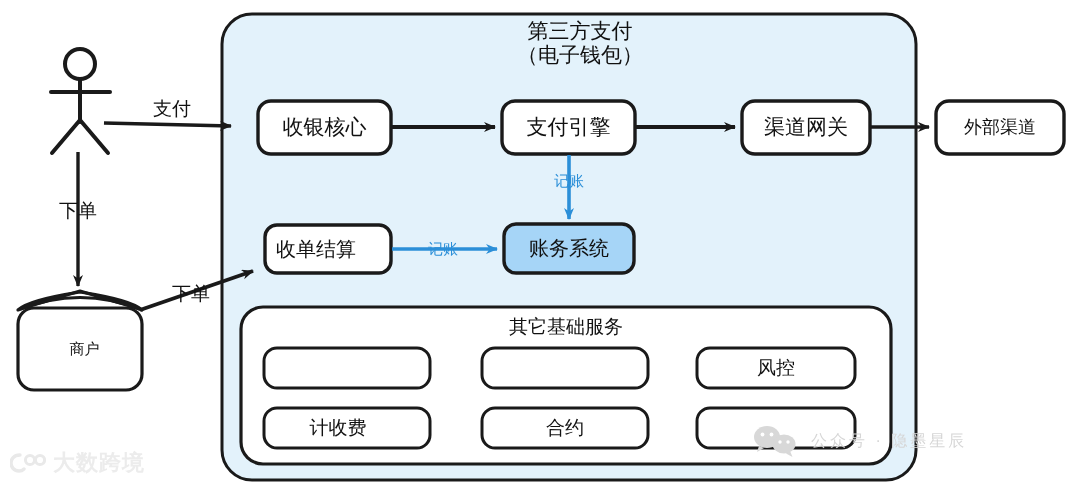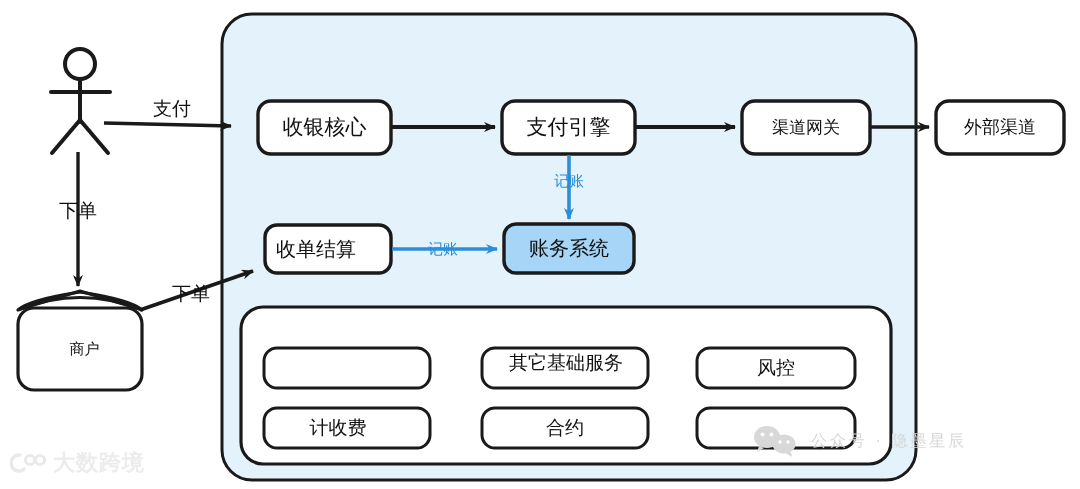--- a/index.html
+++ b/index.html
@@ -114,46 +114,50 @@
 
     <rect x="264" y="348" width="166" height="40" rx="13" ry="13" fill="#ffffff" stroke="#1a1a1a" stroke-width="3"></rect>
     <rect x="482" y="348" width="166" height="40" rx="13" ry="13" fill="#ffffff" stroke="#1a1a1a" stroke-width="3"></rect>
     <rect x="697" y="348" width="158" height="40" rx="13" ry="13" fill="#ffffff" stroke="#1a1a1a" stroke-width="3"></rect>
 
     <rect x="264" y="408" width="166" height="40" rx="13" ry="13" fill="#ffffff" stroke="#1a1a1a" stroke-width="3"></rect>
     <rect x="482" y="408" width="166" height="40" rx="13" ry="13" fill="#ffffff" stroke="#1a1a1a" stroke-width="3"></rect>
     <rect x="697" y="408" width="158" height="40" rx="13" ry="13" fill="#ffffff" stroke="#1a1a1a" stroke-width="3"></rect>
   </svg>
 
+  <div class="node-label" style="left:470px; top:12px; width:220px; height:62px; flex-direction:column; font-size:21px;">
+    <span>第三方支付</span>
+    <span>（电子钱包）</span>
+  </div>
 
   <div class="node-label" style="left:258px; top:101px; width:133px; height:53px; font-size:21px;">收银核心</div>
 
   <div class="node-label" style="left:502px; top:101px; width:133px; height:53px; font-size:21px;">支付引擎</div>
 
-  <div class="node-label" style="left:742px; top:101px; width:128px; height:53px; font-size:17px;">渠道网关</div>
+  <div class="node-label" style="left:742px; top:101px; width:128px; height:53px; font-size:21px;">渠道网关</div>
 
   <div class="node-label" style="left:936px; top:101px; width:128px; height:53px; font-size:18px;">外部渠道</div>
 
   <div class="node-label" style="left:265px; top:225px; width:102px; height:48px; font-size:20px;">收单结算</div>
 
   <div class="node-label" style="left:504px; top:224px; width:130px; height:49px; font-size:20px;">账务系统</div>
 
   <div class="node-label" style="left:18px; top:308px; width:133px; height:82px; font-size:15px;">商户</div>
 
   <div class="edge-label" style="left:136px; top:96px; width:72px; height:26px; font-size:19px; color:#111;">支付</div>
 
   <div class="edge-label" style="left:42px; top:198px; width:72px; height:26px; font-size:19px; color:#111;">下单</div>
 
   <div class="edge-label" style="left:155px; top:281px; width:72px; height:26px; font-size:19px; color:#111;">下单</div>
 
   <div class="edge-label" style="left:538px; top:170px; width:62px; height:22px; font-size:15px; color:#2b8fd8;">记账</div>
 
   <div class="edge-label" style="left:412px; top:238px; width:62px; height:22px; font-size:15px; color:#2b8fd8;">记账</div>
 
-  <div class="node-label" style="left:241px; top:312px; width:650px; height:30px; font-size:19px;margin-top:36px;">其它基础服务</div>
+  <div class="node-label" style="left:241px; top:312px; width:650px; height:30px; font-size:19px;">其它基础服务</div>
 
   <div class="node-label" style="left:697px; top:348px; width:158px; height:40px; font-size:19px;">风控</div>
   <div class="node-label" style="left:264px; top:408px; width:148px; height:40px; font-size:19px;">计收费</div>
   <div class="node-label" style="left:482px; top:408px; width:166px; height:40px; font-size:19px;">合约</div>
   <div class="node-label" style="left:697px; top:408px; width:158px; height:40px; font-size:19px;"></div>
 
   <div class="wm" style="left:10px; top:448px; display:flex; align-items:center; gap:7px;">
     <svg width="36" height="24" viewBox="0 0 36 24">
       <path d="M10 4 C3 4 1 9 1 12 C1 16 4 20 9 20 C11 20 13 19 14 18" fill="none" stroke="#e9e9e9" stroke-width="3.4" stroke-linecap="round"></path>
       <circle cx="20" cy="9" r="4.6" fill="none" stroke="#e9e9e9" stroke-width="3"></circle>

